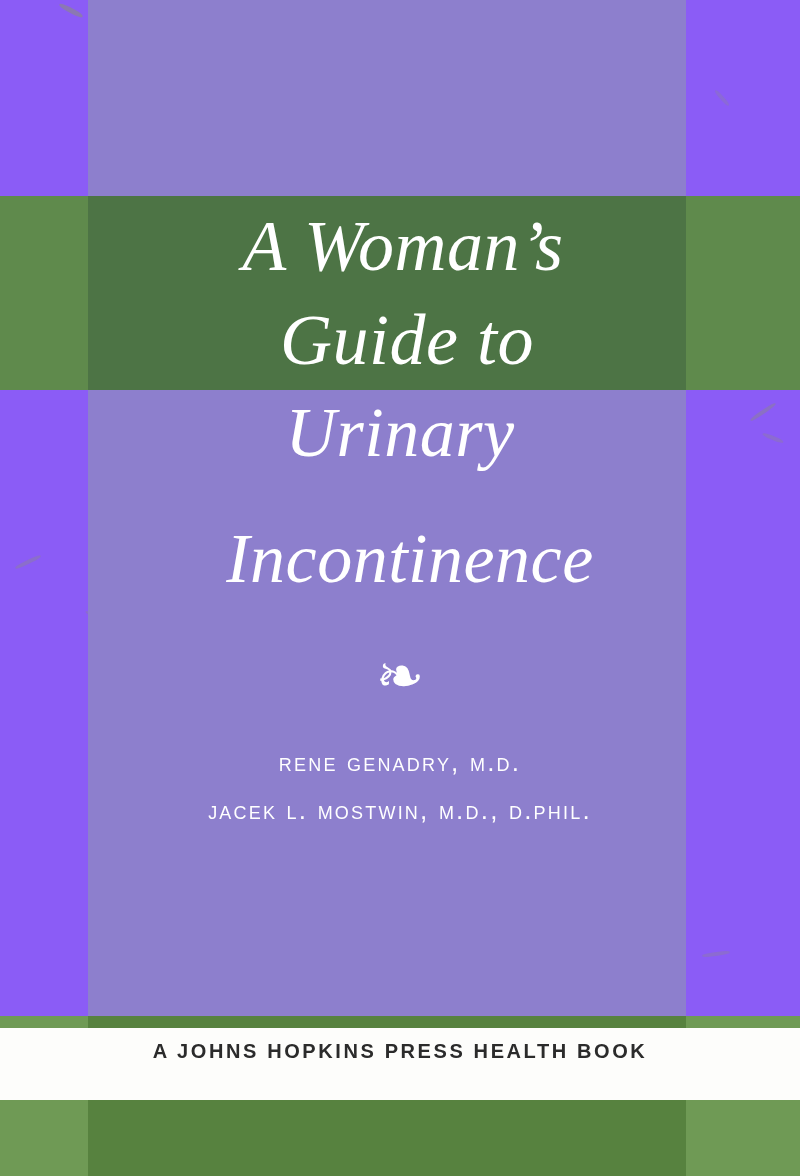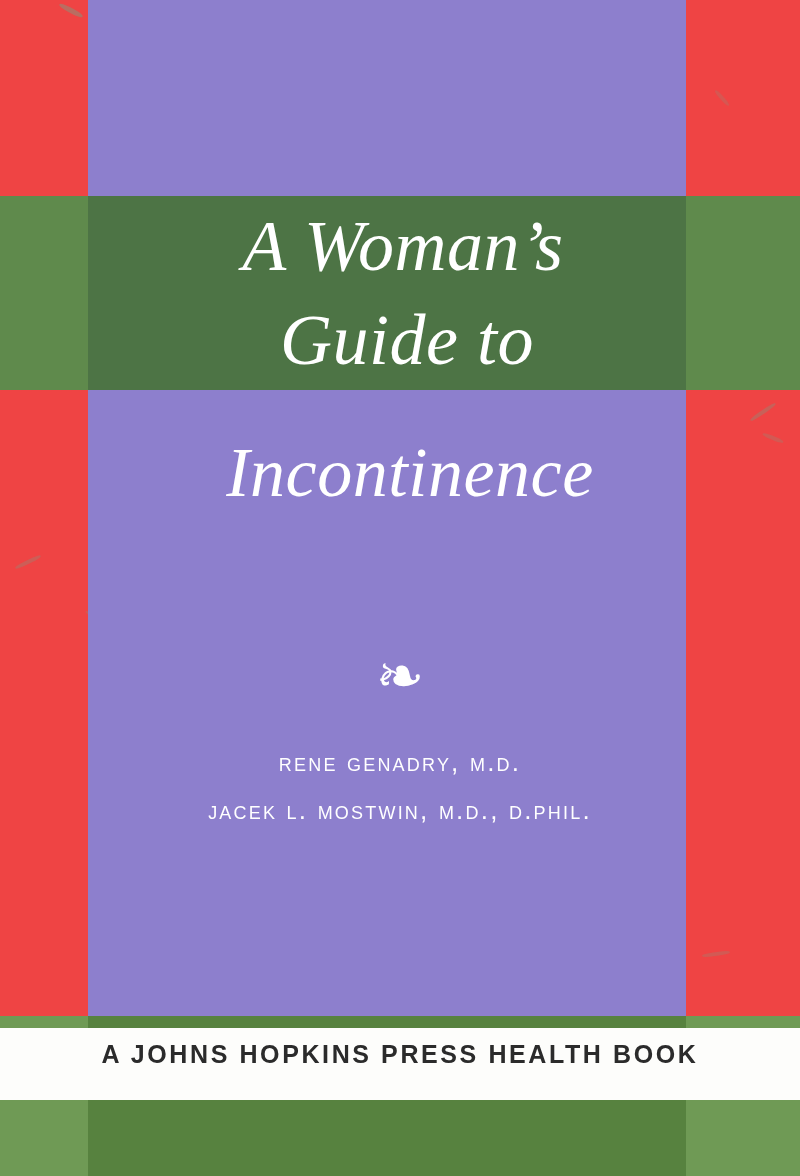--- a/index.html
+++ b/index.html
@@ -7,21 +7,21 @@
     padding: 0;
     background: #ffffff;
   }
   body {
     font-family: "Liberation Sans", sans-serif;
   }
   .cover {
     position: relative;
     width: 800px;
     height: 1176px;
-    background: #ef4444;
+    background: #8b5cf6;
     overflow: hidden;
   }
 
   
   .speck {
     position: absolute;
     background: #8d8f7a;
     opacity: .55;
     border-radius: 40%;
   }
@@ -156,21 +156,21 @@
 
   
   .footer-text {
     position: absolute;
     left: 0;
     top: 1040px;
     width: 800px;
     text-align: center;
     color: #2b2b2b;
     font-family: "Liberation Sans", sans-serif;
-    font-size: 25px;
+    font-size: 20px;
     letter-spacing: 2.6px;
     font-weight: bold;
     white-space: nowrap;
   }
 </style>
 </head>
 <body>
 
 <div class="cover">
 
@@ -193,20 +193,21 @@
   <div class="purple-band"></div>
   <div class="green-band"></div>
   <div class="green-over-purple"></div>
 
   <div class="title-block">
     <div class="title-line l1">A Woman’s</div>
     <div class="title-line l2">Guide to</div>
   </div>
 
   <div class="subtitle-block">
+    <div class="subtitle-line s1">Urinary</div>
     <div class="subtitle-line s2">Incontinence</div>
   </div>
 
   <div class="ornament">❧</div>
 
   <div class="authors">
     <div class="author-line">Rene Genadry, M.D.</div>
     <div class="author-line">Jacek L. Mostwin, M.D., D.Phil.</div>
   </div>
 

